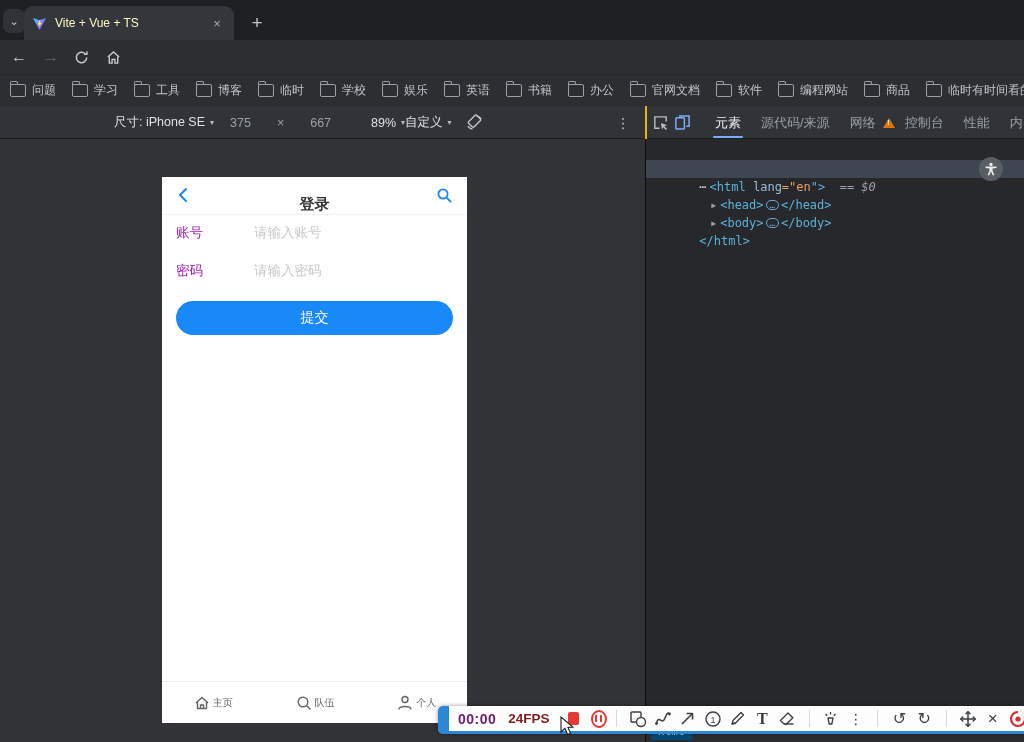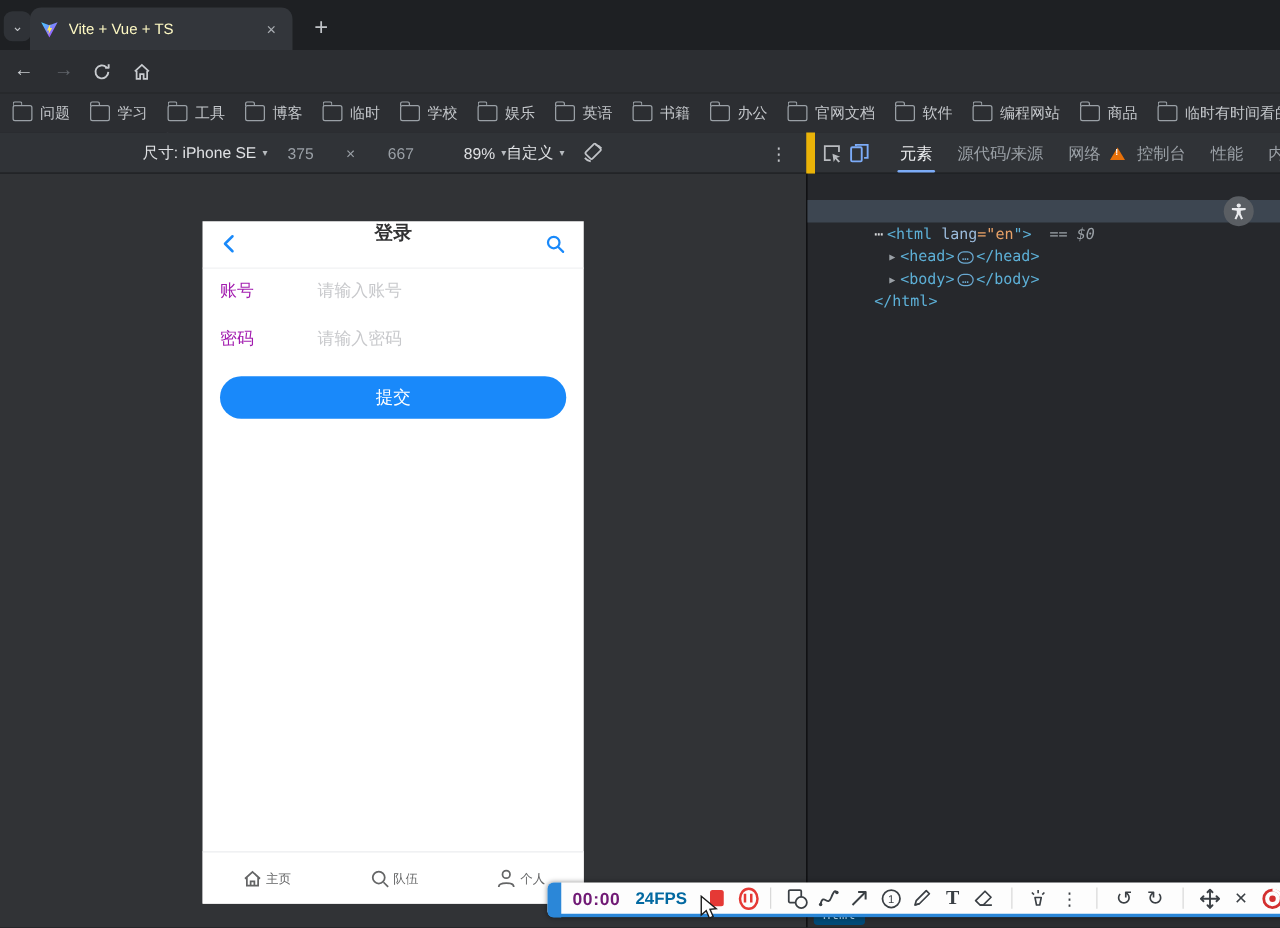--- a/index.html
+++ b/index.html
@@ -42,21 +42,21 @@
   
   .row2 { position:absolute; left:0; top:106px; width:1024px; height:33px; background:#303337; border-bottom:1px solid #1b1d1f; }
   .dev-toolbar { position:absolute; left:0; top:0; width:645px; height:33px; display:flex; align-items:center; padding-left:114px; }
   .dt-text { color:#dfe1e4; font-size:12.5px; white-space:nowrap;text-align:right; }
   .dt-num { color:#9aa0a6; font-size:12.5px; }
   .caret { color:#b7bbbf; font-size:8px; margin-left:5px; }
   .dt-more { position:absolute; left:612px; top:6px; width:22px; height:22px; color:#c0c3c7; font-size:14px;
              display:flex; align-items:center; justify-content:center; }
 
   .devtools-tabs { position:absolute; left:645px; top:0; width:379px; height:33px; display:flex;
-                   align-items:center; border-left:7px solid #eab308; }
+                   align-items:center; border-left:2px solid #eab308; }
   .tool-ic { width:26px; height:26px; display:flex; align-items:center; justify-content:center; margin-left:5px; }
   .vsep { width:1px; height:20px; background:#46494e; margin:0 6px 0 8px; }
   .dtab { color:#9aa0a6; font-size:13px; padding:0 10px; height:33px; display:flex; align-items:center; position:relative; white-space:nowrap; }
   .dtab.active { color:#eceef0; }
   .dtab.active:after { content:""; position:absolute; left:8px; right:8px; bottom:1px; height:2.5px; background:#7cacf8; border-radius:2px; }
   .warn-tri { width:0; height:0; border-left:6px solid transparent; border-right:6px solid transparent;
               border-bottom:10px solid #e8710a; margin-left:5px; position:relative; }
   .warn-tri:after { content:"!"; position:absolute; left:-1.5px; top:1px; color:#fff; font-size:7px; font-weight:bold; }
 
   
@@ -80,41 +80,41 @@
               background:#5a5e63; display:flex; align-items:center; justify-content:center; }
 
   .breadcrumbs { position:absolute; left:645px; top:728px; width:379px; height:14px; background:#2b2d30;
                  border-left:1px solid #0a0b0c; border-top:1px solid #1b1d1f; }
   .crumb { position:absolute; left:5px; top:-6px; background:#004a77; color:#c2e7ff;
            font-size:11px; padding:2px 7px; border-radius:3px; font-family:"DejaVu Sans Mono",monospace; }
 
   
   .viewport { position:absolute; left:162px; top:38px; width:305px; height:546px; background:#fff; overflow:hidden; }
   .m-navbar { position:absolute; left:0; top:0; width:305px; height:38px; border-bottom:1px solid #f1f2f4;
-              display:flex; align-items:flex-start; justify-content:center; }
+              display:flex; align-items:flex-end; justify-content:center; }
   .m-title { color:#323233; font-size:15px; font-weight:600; }
   .m-back { position:absolute; left:14px; top:10px; }
   .m-search { position:absolute; right:14px; top:10px; }
   .m-field { position:absolute; left:0; width:305px; height:28px; display:flex; align-items:center; }
   .m-label { color:#a21caf; font-size:13.5px; margin-left:14px; width:78px; }
   .m-ph { color:#c8c9cc; font-size:13.5px; }
   .m-submit { position:absolute; left:14px; top:124px; width:277px; height:34px; background:#1989fa;
               border:none; border-radius:17px; color:#fff; font-size:14px; }
   .m-tabbar { position:absolute; left:0; bottom:0; width:305px; height:42px; border-top:1px solid #ebedf0;
               background:#fff; display:flex; }
   .m-tab { flex:1; display:flex; align-items:center; justify-content:center; gap:2px; }
   .m-tab-label { color:#646566; font-size:10px; }
 
   
   .recorder { position:absolute; left:438px; top:706px; width:592px; height:28px; background:#fdfdfd;
               border-radius:5px; border-bottom:3px solid #2b87d8; display:flex; align-items:center;
               padding-left:20px; z-index:10; box-shadow:0 0 4px rgba(0,0,0,0.4); }
   .rec-handle { position:absolute; left:0; top:0; width:11px; height:28px; background:#2b87d8; border-radius:5px 0 0 5px; }
   .rec-time { color:#701a75; font-size:14px; font-weight:700; letter-spacing:0.5px; }
-  .rec-fps { color:#0369a1; font-size:13.5px; font-weight:700; margin-left:12px; }
+  .rec-fps { color:#7f1d1d; font-size:13.5px; font-weight:700; margin-left:12px; }
   .stop-sq { width:13px; height:13px; background:#e53935; border-radius:2px; margin-left:18px; }
   .pause-c { width:18px; height:18px; border:2px solid #e53935; border-radius:50%; margin-left:12px;
              display:flex; align-items:center; justify-content:center; gap:2.5px; }
   .pause-c i { display:block; width:2.5px; height:7px; background:#e53935; }
   .rdiv { width:1px; height:17px; background:#d9d9d9; margin:0 9px; }
   .ric { width:22px; height:22px; display:flex; align-items:center; justify-content:center; margin:0 3px; }
   .ric.txt { color:#3a3f44; font-size:16px; font-family:"Liberation Serif",serif; font-weight:bold; }
   .ric.uni { color:#3a3f44; font-size:16px; font-family:"DejaVu Sans",sans-serif; }
   .ric.dots3 { color:#3a3f44; font-size:14px; }
 

